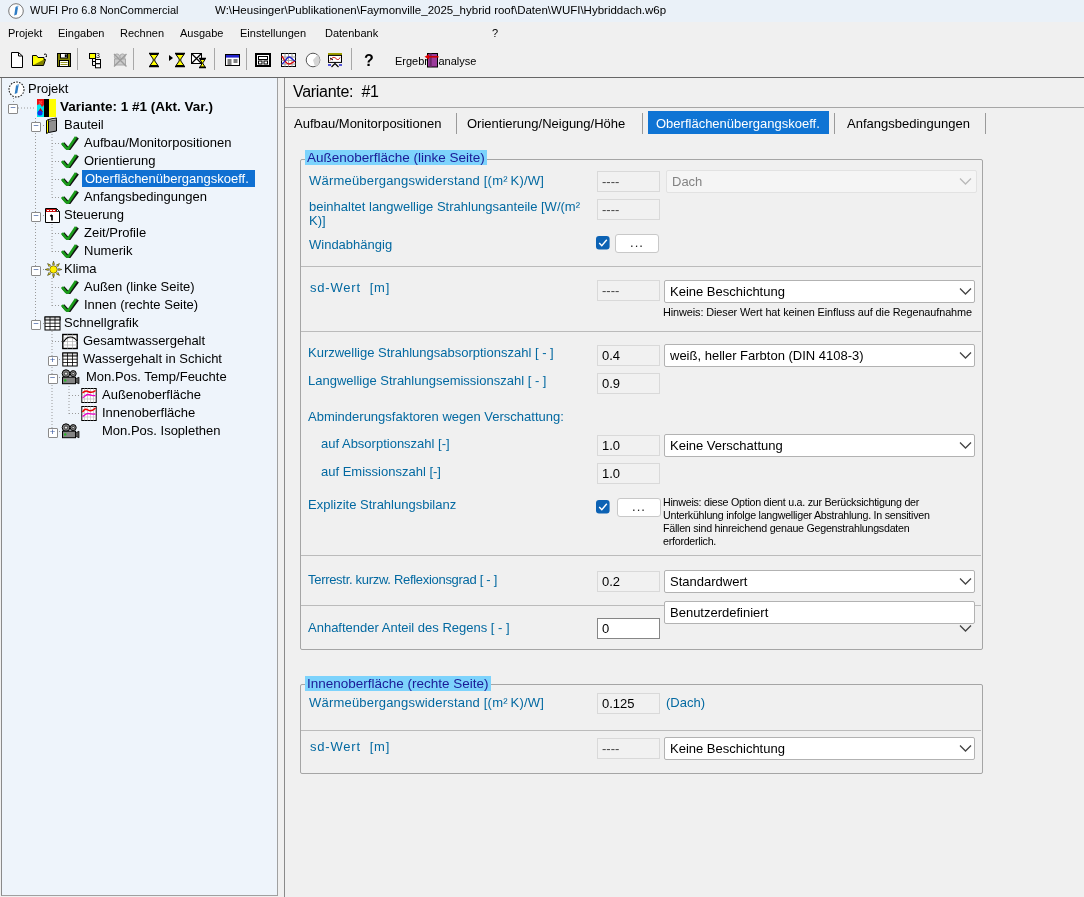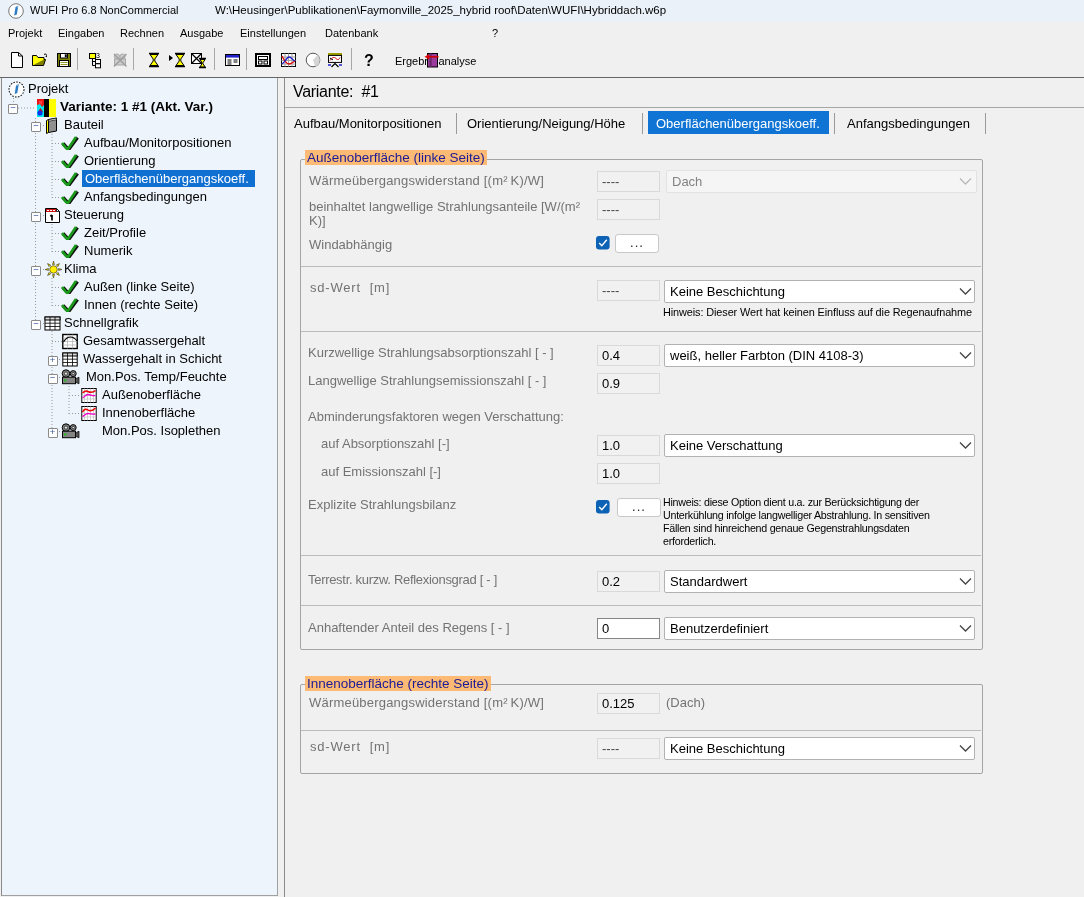--- a/index.html
+++ b/index.html
@@ -11,31 +11,31 @@
 .toolbar{left:0;top:44px;width:1084px;height:32px;background:#f0f0f0;}
 .mtext{font-size:11px;color:#000;top:4px;}
 .topline{left:0;top:77px;width:1084px;height:1px;background:#666;}
 .treepanel{left:1px;top:78px;width:275px;height:817px;background:#eef4fb;
   border-right:1px solid #a0a0a0;border-bottom:1px solid #a0a0a0;border-left:1px solid #8a8a8a;}
 .rightline{left:284px;top:78px;width:1px;height:819px;background:#8a8a8a;}
 .rpanel{left:285px;top:78px;width:799px;height:819px;background:#f0f0f0;}
 .tsep{top:48px;width:1px;height:22px;background:#a8a8a8;}
 .trow{font-size:13px;color:#000;white-space:nowrap;}
 .bold{font-weight:bold;}
-.lbl{font-size:13px;color:#737373;white-space:nowrap;}
+.lbl{font-size:13px;color:#0369a1;white-space:nowrap;}
 .hint{font-size:10.9px;letter-spacing:-0.1px;color:#000;white-space:nowrap;}
 .hint2{font-size:10.7px;letter-spacing:-0.26px;color:#000;white-space:nowrap;}
 .inp{width:57px;height:19px;background:#f1f1f1;border:1px solid #d9d9d9;
   font-size:13px;line-height:19px;padding-left:4px;color:#000;}
 .inpw{background:#fff;border:1px solid #868686;}
 .dd{height:21px;background:#fff;border:1px solid #b2b2b2;border-radius:2px;
   font-size:13px;line-height:21px;padding-left:5px;color:#000;white-space:nowrap;}
 .dddis{background:#f5f5f5;border:1px solid #e2e2e2;color:#838383;}
 .gsep{left:301px;width:680px;height:1px;background:#bbb;}
-.glab{font-size:13.5px;color:#1a1a96;background:#fdba74;padding:0 2px;white-space:nowrap;}
+.glab{font-size:13.5px;color:#1a1a96;background:#7dd3fc;padding:0 2px;white-space:nowrap;}
 .btn{width:42px;height:17px;background:#fff;border:1px solid #c8c8c8;border-radius:3px;
   font-size:13px;text-align:center;line-height:15px;color:#222;letter-spacing:1px;}
 .tabtext{font-size:13px;color:#000;top:116px;white-space:nowrap;}
 .vsep{top:113px;width:1px;height:21px;background:#9a9a9a;}
 .exp{width:8px;height:8px;background:#fff;border:1px solid #8a8a8a;border-radius:1px;}
 .exp span{position:absolute;left:0;top:-3.5px;width:8px;text-align:center;font-size:9.5px;color:#3a5aa0;line-height:14px;}
 </style>
 </head>
 <body>
 <div class="a titlebar"></div>
@@ -397,21 +397,21 @@
 <div class="a btn" style="left:617px;top:498px;">...</div>
 <span class="a hint2" style="left:663px;top:496px;">Hinweis: diese Option dient u.a. zur Berücksichtigung der</span>
 <span class="a hint2" style="left:663px;top:509px;">Unterkühlung infolge langwelliger Abstrahlung. In sensitiven</span>
 <span class="a hint2" style="left:663px;top:522px;">Fällen sind hinreichend genaue Gegenstrahlungsdaten</span>
 <span class="a hint2" style="left:663px;top:535px;">erforderlich.</span>
 <span class="a lbl" style="left:308px;top:572px;letter-spacing:-0.3px;">Terrestr. kurzw. Reflexionsgrad [ - ]</span>
 <div class="a inp" style="left:597px;top:571px;">0.2</div>
 <div class="a dd" style="left:664px;top:570px;width:304px;">Standardwert</div>
 <span class="a lbl" style="left:308px;top:620px;">Anhaftender Anteil des Regens [ - ]</span>
 <div class="a inp inpw" style="left:597px;top:618px;">0</div>
-<div class="a dd" style="left:664px;top:617px;width:304px;">Benutzerdefiniert</div>
+<div class="a dd" style="left:664px;top:601px;width:304px;">Benutzerdefiniert</div>
 
 <div class="a" style="left:300px;top:684px;width:681px;height:88px;border:1px solid #a5a5a5;border-radius:2px;"></div>
 <span class="a glab" style="left:305px;top:676px;">Innenoberfläche (rechte Seite)</span>
 <div class="a gsep" style="top:730px;"></div>
 <span class="a lbl" style="left:309px;top:695px;letter-spacing:0.2px;">Wärmeübergangswiderstand [(m² K)/W]</span>
 <div class="a inp" style="left:597px;top:693px;">0.125</div>
 <span class="a lbl" style="left:666px;top:695px;">(Dach)</span>
 <span class="a lbl" style="left:310px;top:739px;letter-spacing:0.8px;">sd-Wert&nbsp; [m]</span>
 <div class="a inp" style="left:597px;top:738px;color:#474747;">----</div>
 <div class="a dd" style="left:664px;top:737px;width:304px;">Keine Beschichtung</div>

